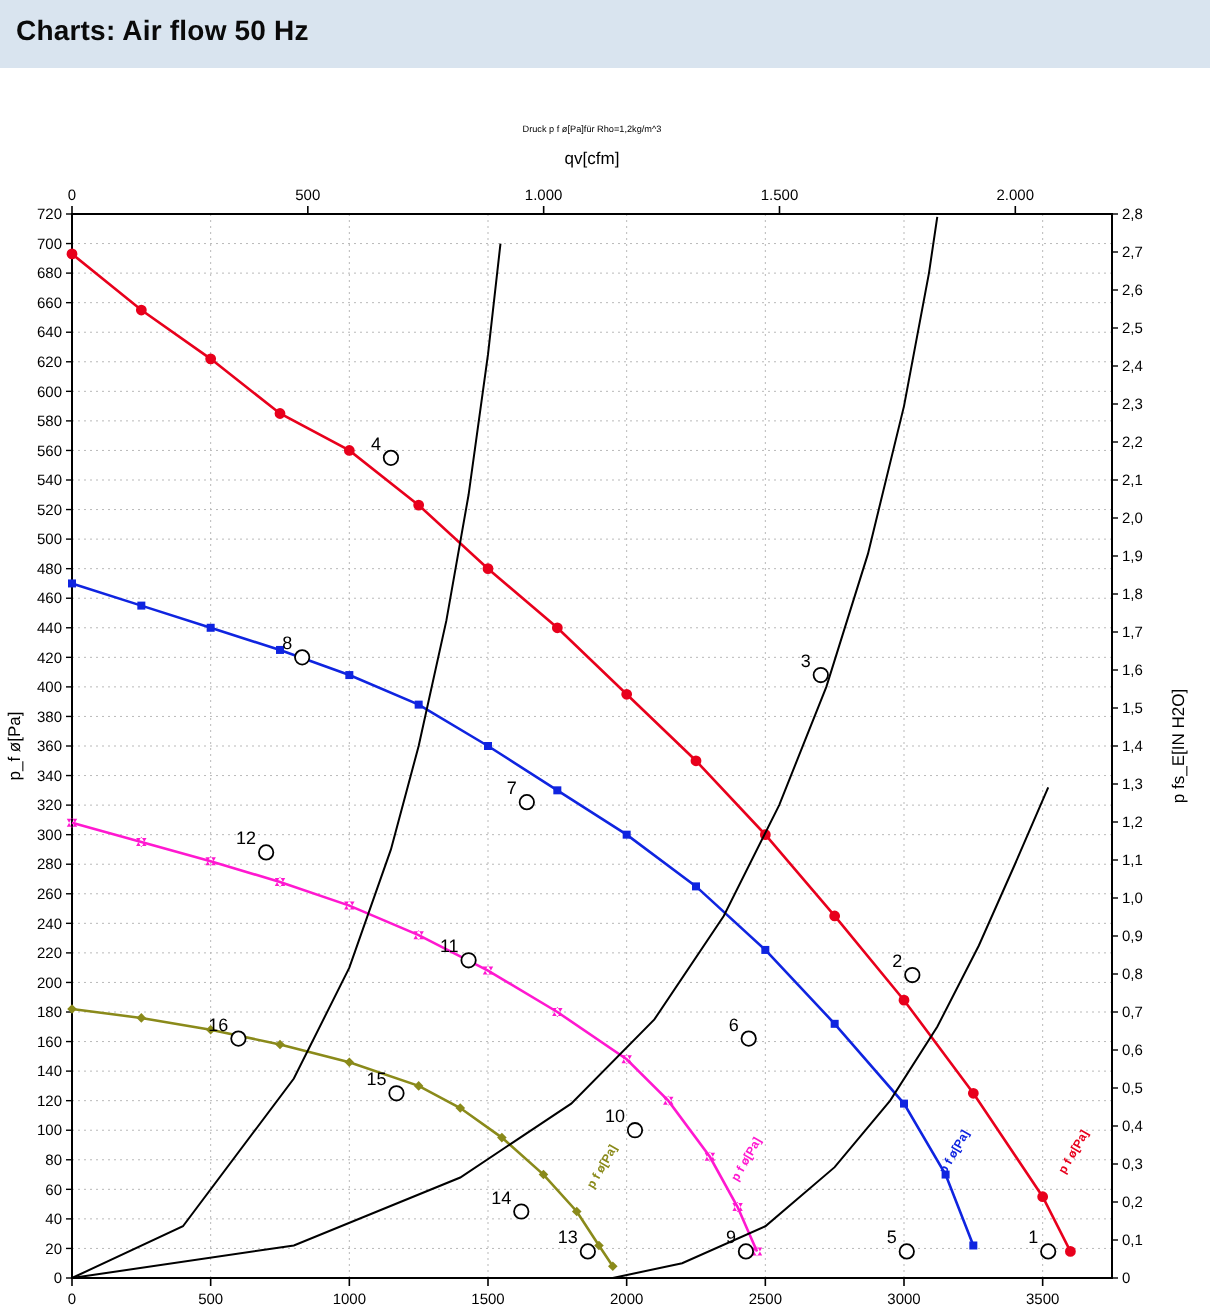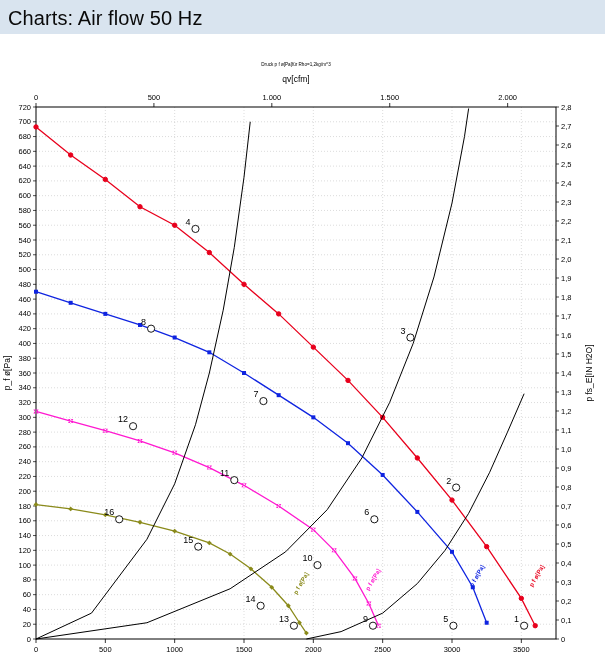--- a/index.html
+++ b/index.html
@@ -8,21 +8,21 @@
     background:#ffffff;
     font-family:"Liberation Sans", sans-serif;
     overflow:hidden;
   }
   .title-bar{
     position:absolute;left:0;top:0;width:605px;height:34px;
     background:#d9e4ef;
   }
   .title-bar .title{
     position:absolute;left:8px;top:7px;
-    font-size:20px;font-weight:normal;color:#0a0a0a;
+    font-size:14px;font-weight:bold;color:#0a0a0a;
     letter-spacing:0.1px;
   }
   .chart-wrap{position:absolute;left:0;top:48px;width:605px;height:619px;}
   svg{display:block;}
   text{font-family:"Liberation Sans", sans-serif;}
   .tick{font-size:7.5px;fill:#000;}
   .axlab{font-size:8.5px;fill:#000;}
   .tiny{font-size:4.6px;fill:#000;}
   .ptlab{font-size:9px;fill:#000;font-weight:normal;}
   .curvelab{font-size:6px;font-weight:bold;}

